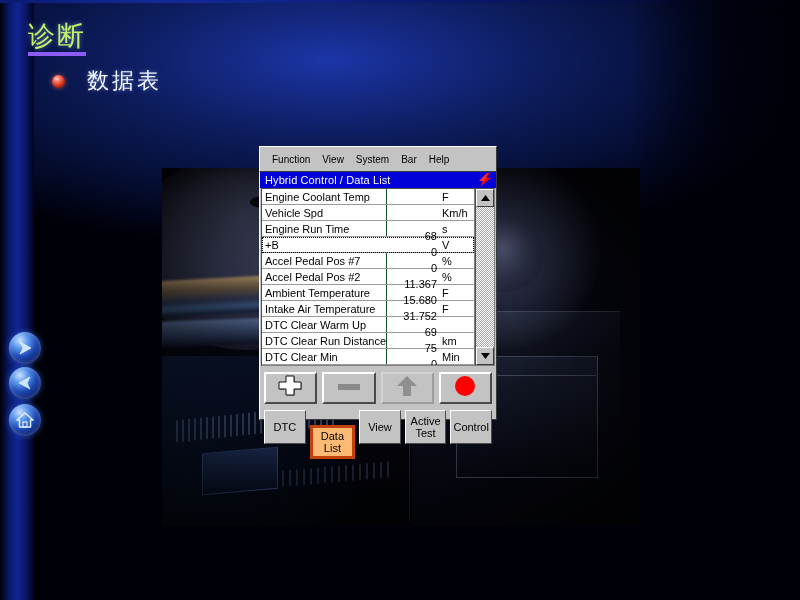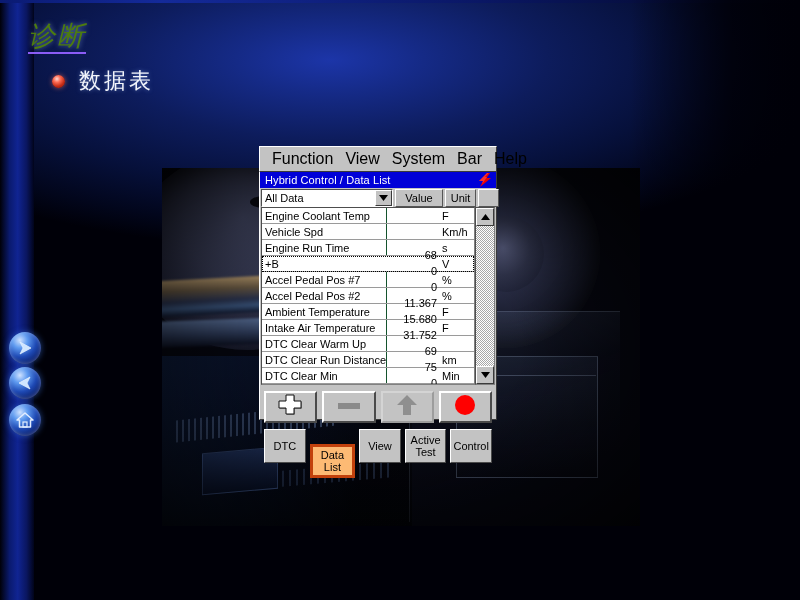--- a/index.html
+++ b/index.html
@@ -32,45 +32,45 @@
     background: linear-gradient(90deg,#0a1a72 0%, #142a9a 20%, #0a1765 60%, #02061c 100%);
   }
   .bg-rightfade {
     position: absolute; right: 0; top: 0; width: 170px; height: 600px;
     background: linear-gradient(90deg, rgba(0,0,8,0) 0%, rgba(0,0,8,.85) 60%, #000008 100%);
   }
 
   
   .page-title {
     position: absolute; left: 28px; top: 22px;
-    color: #4d7c0f;
+    color: #bef264;
     font-size: 27px;
-    font-style: italic;
     font-weight: 500;
     letter-spacing: 2px;
     text-shadow: 0 0 5px rgba(160,190,255,.55);
-    border-bottom: 2px solid #8b5cf6;
+    border-bottom: 4px solid #8b5cf6;
     padding-bottom: 2px;
     line-height: 1.05;
   }
   .section-row {
     position: absolute; left: 52px; top: 66px;
     display: flex; align-items: center; gap: 14px;
   }
   .bullet {
     width: 13px; height: 13px; border-radius: 50%;
     background: radial-gradient(circle at 38% 30%, #ffd9d2 0%, #ff6d55 28%, #c32b15 62%, #7d1505 100%);
     box-shadow: 0 0 5px rgba(255,120,90,.6);
     flex: none;
   }
   .section-label {
     color: #f2f5fb;
     font-size: 22px;
     letter-spacing: 3px;
     text-shadow: 0 0 4px rgba(150,185,255,.5);
+    margin-left: 8px;
   }
 
   
   .navbtn {
     position: absolute; left: 9px;
     width: 32px; height: 32px; border-radius: 50%;
     background: radial-gradient(circle at 34% 26%, #cfe2ff 0%, #5f9bf0 24%, #1e49b4 52%, #0d2370 76%, #050f36 100%);
     box-shadow: 0 0 6px rgba(60,120,230,.55), inset 0 0 4px rgba(255,255,255,.35);
     display: flex; align-items: center; justify-content: center;
   }
@@ -175,21 +175,21 @@
     background: #c3c3c3;
     border-top: 1px solid #ffffff;
     border-left: 1px solid #ffffff;
     border-right: 1px solid #3a3a3a;
     border-bottom: 1px solid #3a3a3a;
     box-sizing: border-box;
     display: flex; align-items: center;
     padding: 0 6px;
   }
   .menu-item {
-    font-size: 16px; color: #000;
+    font-size: 10px; color: #000;
     padding: 2px 6px;
     white-space: nowrap;
   }
 
   .appwin {
     position: absolute; left: 259px; top: 172px;
     width: 238px; height: 248px;
     background: #c3c3c3;
     border-left: 1px solid #ffffff;
     border-right: 1px solid #3a3a3a;
@@ -410,33 +410,20 @@
     <div class="titlebar">
       <span class="titlebar-text">Hybrid Control / Data List</span>
       <span class="bolt">
         <svg width="18" height="14" viewBox="0 0 18 14">
           <path d="M11 0 L3 8 L7 8 L4 14 L15 5 L10.5 5 L14 0 Z" fill="#ee0000"></path>
           <path d="M11 0 L3 8 L7 8 L6 11 L11 4 L9 4 L12.5 0 Z" fill="#ff5a5a" opacity=".55"></path>
         </svg>
       </span>
     </div>
 
-    <div class="hdr-row">
-      <div class="combo">
-        <span>All Data</span>
-        <span class="combo-arrow">
-          <svg width="9" height="6" viewBox="0 0 9 6">
-              <path d="M0 0 L9 0 L4.5 6 Z" fill="#000"></path>
-            </svg>
-        </span>
-      </div>
-      <div class="colhdr colhdr-value">Value</div>
-      <div class="colhdr colhdr-unit">Unit</div>
-      <div class="colhdr colhdr-blank"></div>
-    </div>
 
     <div class="grid-wrap">
       <div class="grid" id="grid">
           <div class="grid-row">
             <div class="cell-name">Engine Coolant Temp</div>
             <div class="cell-value">68</div>
             <div class="cell-unit">F</div>
           </div>
           <div class="grid-row">
             <div class="cell-name">Vehicle Spd</div>

